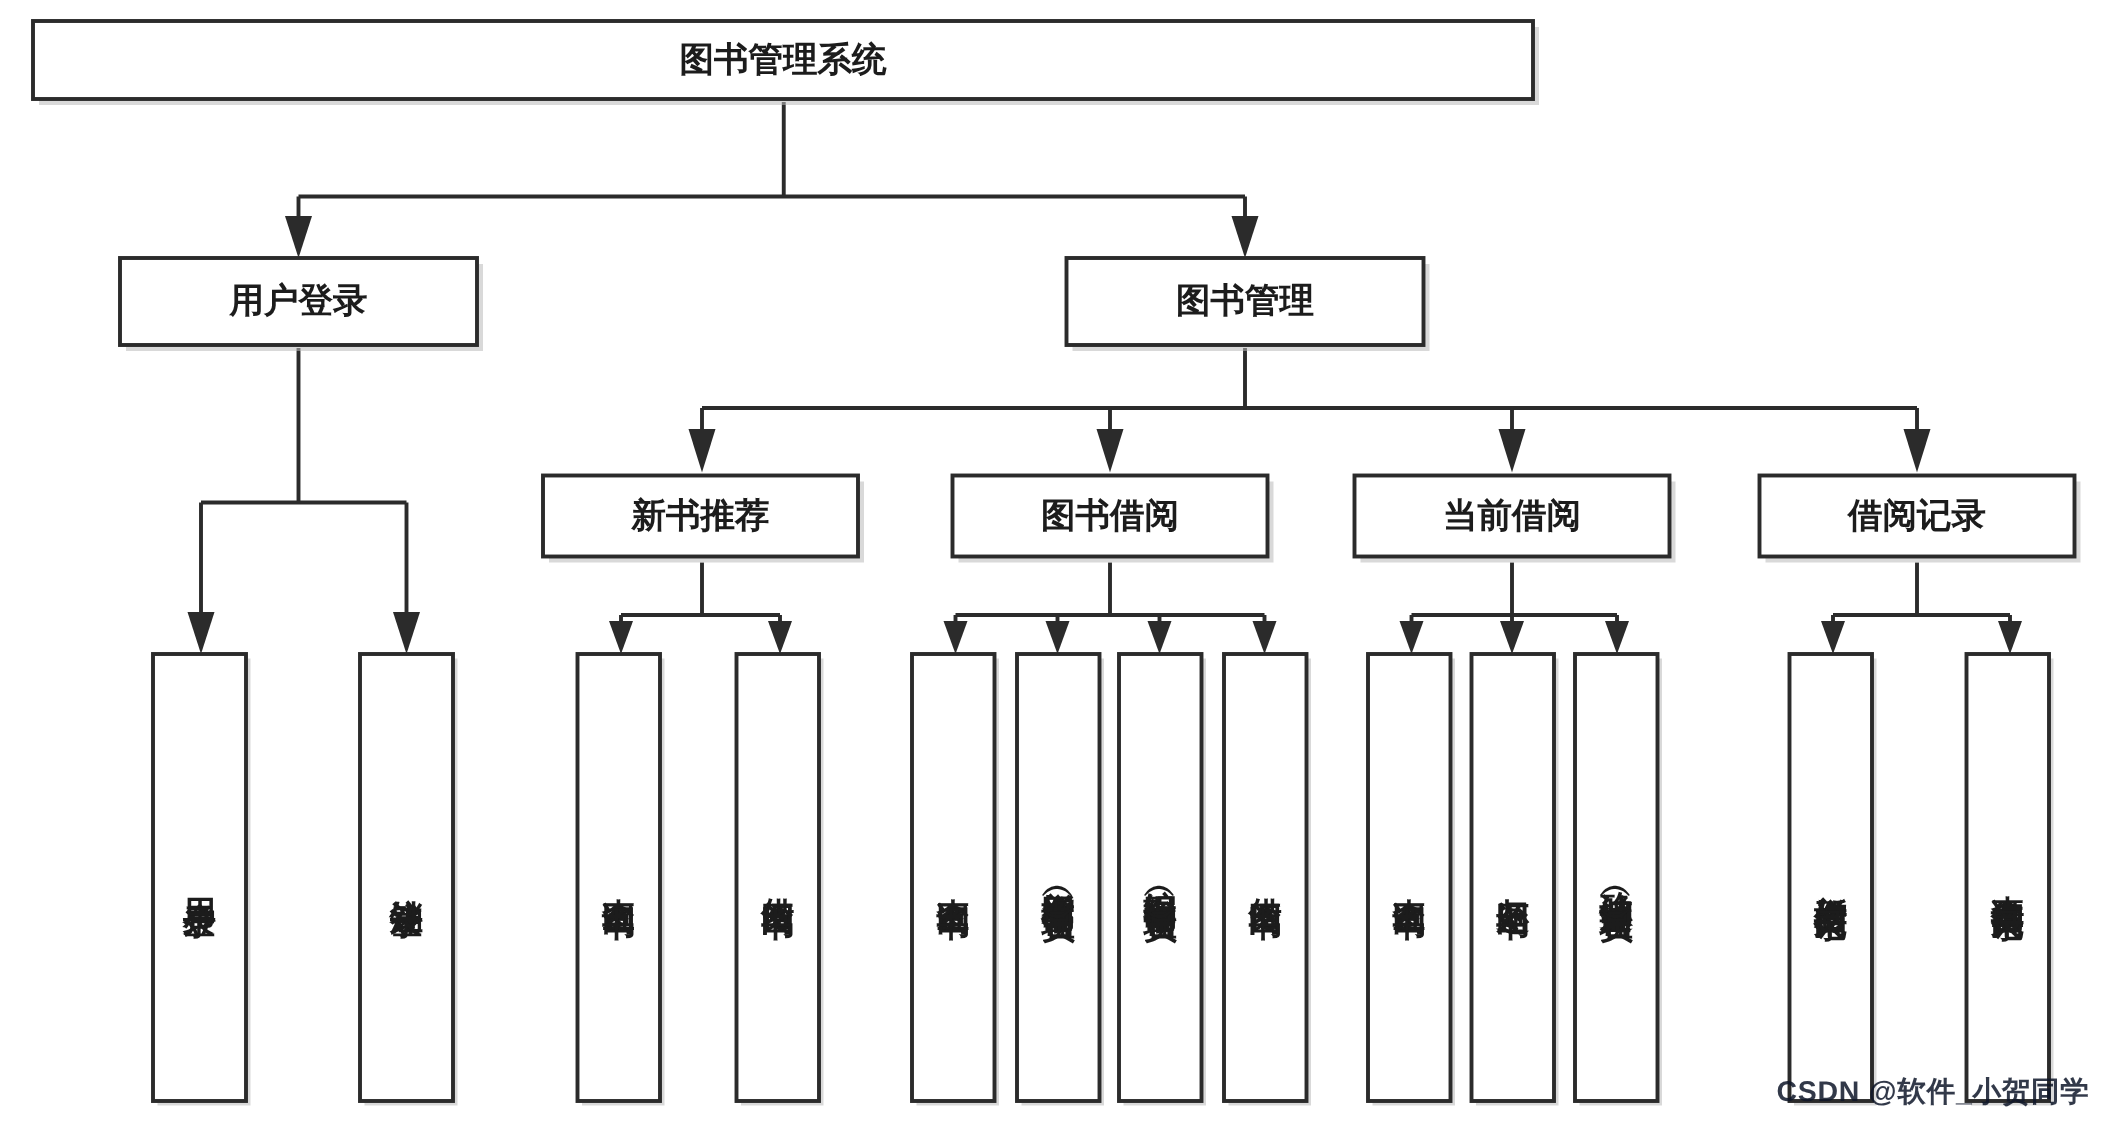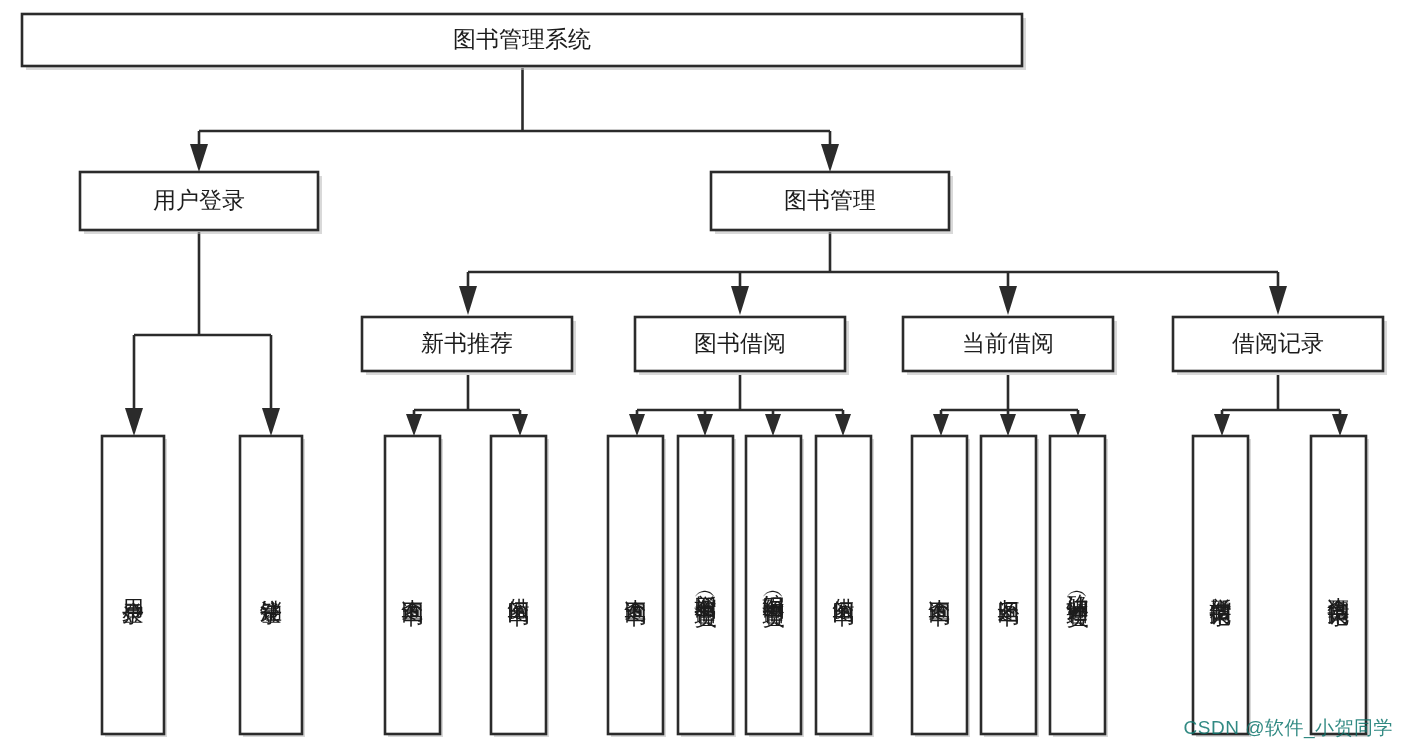--- a/index.html
+++ b/index.html
@@ -10,20 +10,21 @@
   }
   body {
     font-family: "Liberation Sans", "DejaVu Sans", sans-serif;
   }
   #diagram-root {
     position: relative;
     width: 1405px;
     height: 747px;
     background: #ffffff;
     overflow: hidden;
+    font-weight: bold;
   }
   svg.flow {
     position: absolute;
     left: 0;
     top: 0;
     width: 1405px;
     height: 747px;
     display: block;
   }
   .node-rect {
@@ -67,21 +68,21 @@
     display: flex;
     align-items: center;
     justify-content: center;
   }
   .watermark {
     position: absolute;
     right: 12px;
     bottom: 6px;
     font-family: "Liberation Sans", "DejaVu Sans", sans-serif;
     font-size: 19px;
-    color: #0f766e;
+    color: #0f172a;
     opacity: 0.85;
     letter-spacing: 0.5px;
     user-select: none;
   }
 </style>
 </head>
 <body>
 
 <div id="diagram-root">
 

